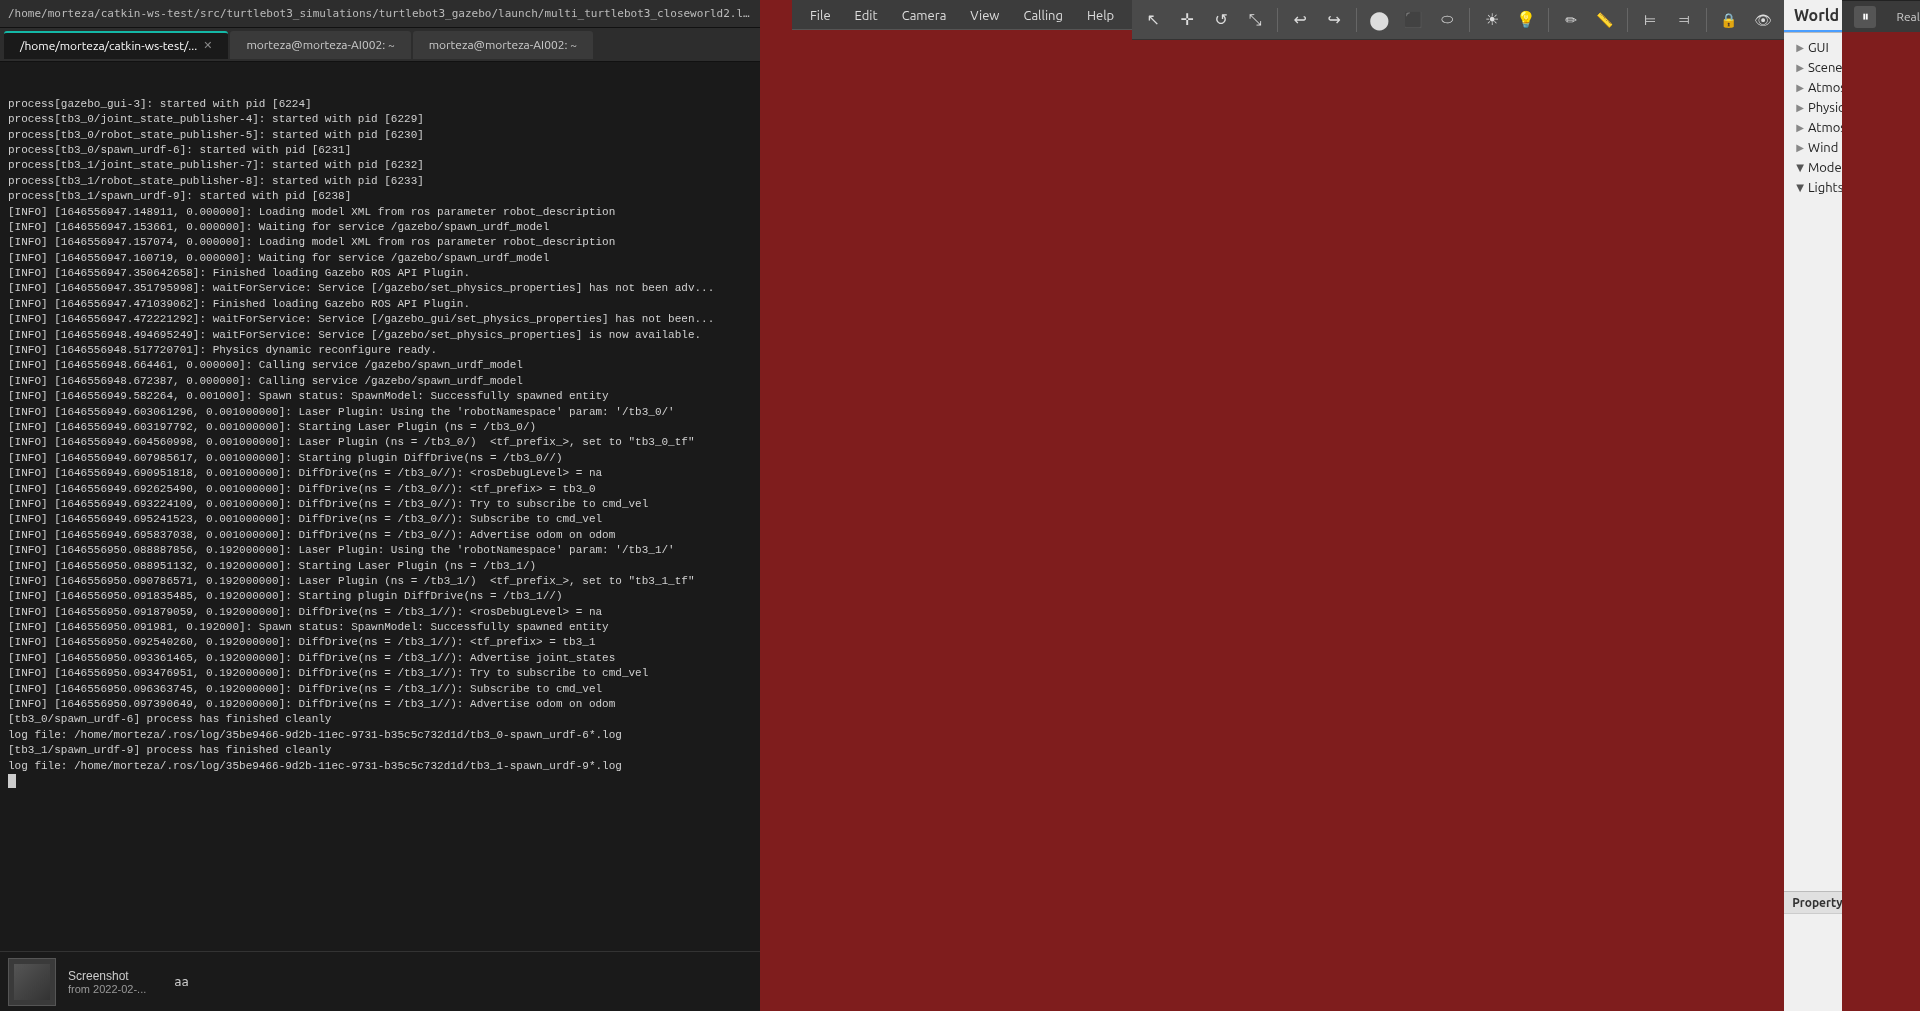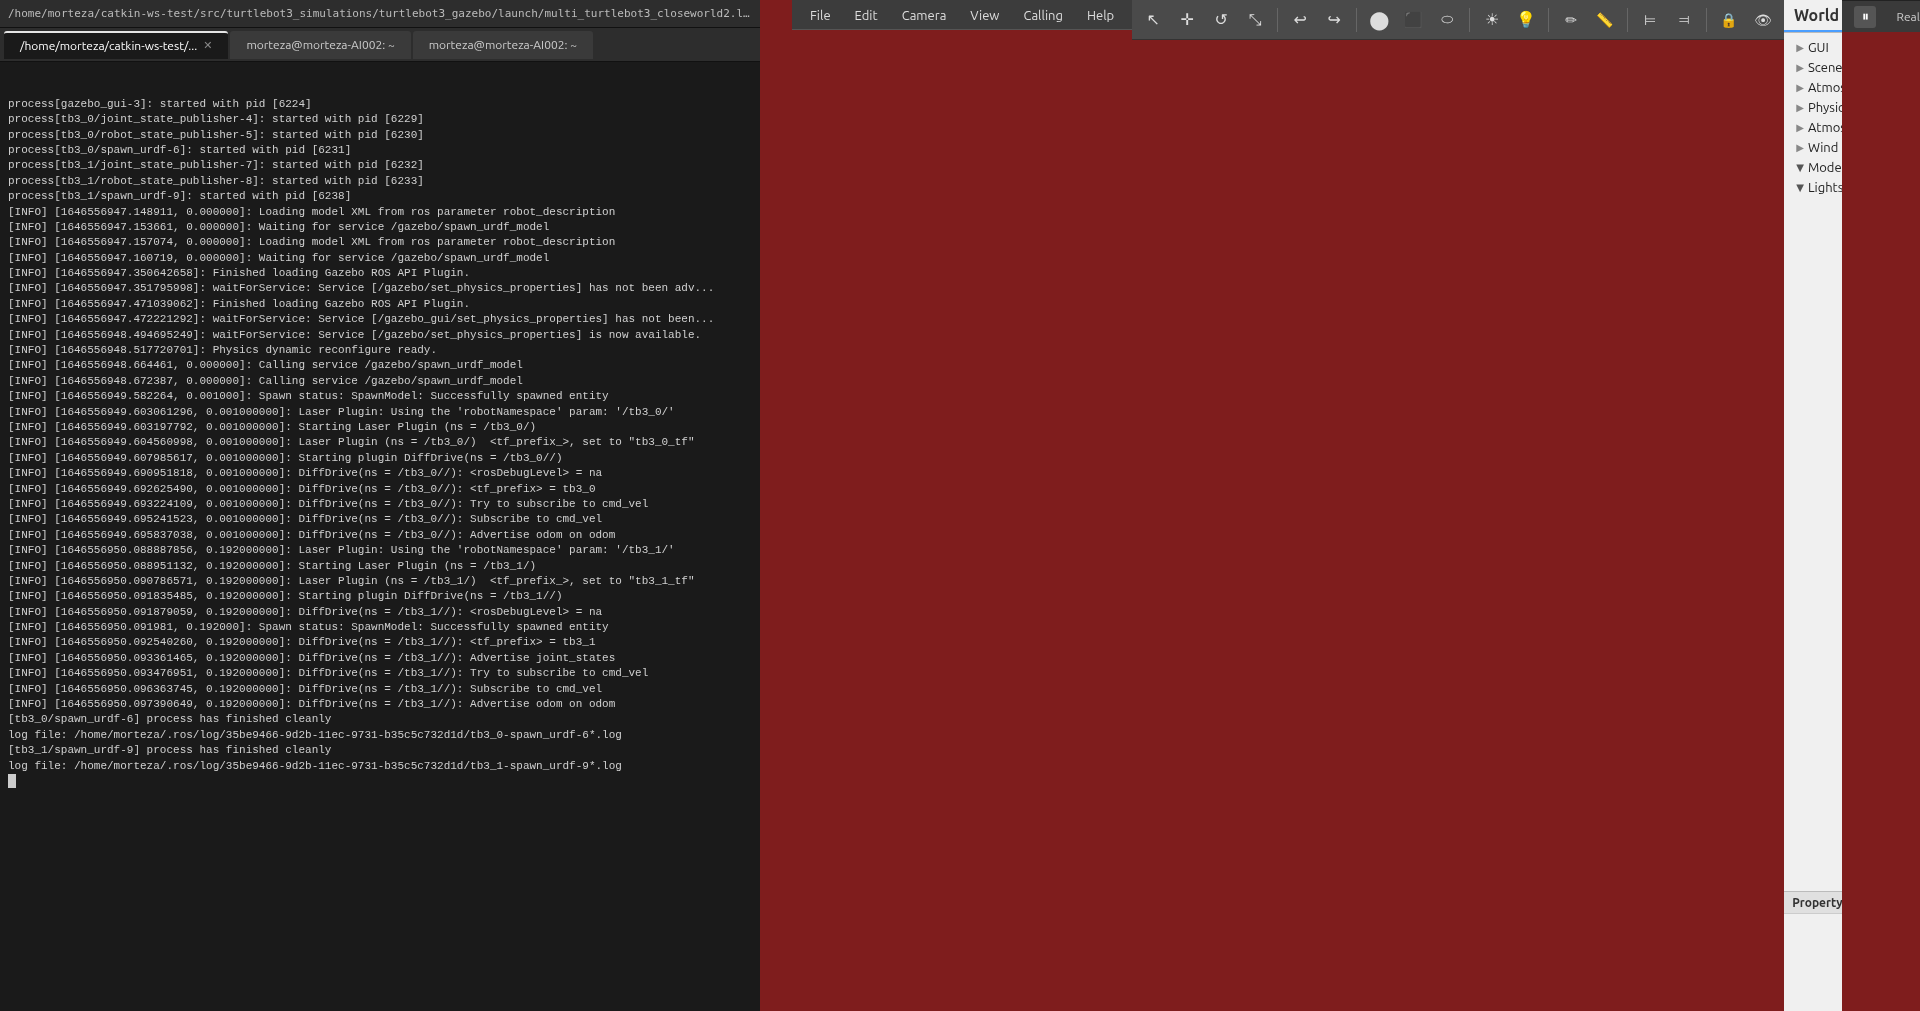--- a/index.html
+++ b/index.html
@@ -38,21 +38,21 @@
       margin-right: 2px;
       cursor: pointer;
       display: flex;
       align-items: center;
       gap: 6px;
       height: 28px;
     }
     .terminal-tab.active {
       background: #1a1a1a;
       color: #fff;
-      border-top: 2px solid #e5e5e5;
+      border-top: 2px solid #14b8a6;
     }
     .terminal-tab .tab-close {
       font-size: 11px;
       color: #888;
       cursor: pointer;
     }
 
     #terminal-output {
       flex: 1;
       overflow-y: auto;
@@ -418,20 +418,30 @@
         <span>morteza@morteza-AI002: ~</span>
       </div>
       <div class="terminal-tab">
         <span>morteza@morteza-AI002: ~</span>
       </div>
     </div>
 
     <div id="terminal-output">
     <span class="line">process[gazebo_gui-3]: started with pid [6224]</span><span class="line">process[tb3_0/joint_state_publisher-4]: started with pid [6229]</span><span class="line">process[tb3_0/robot_state_publisher-5]: started with pid [6230]</span><span class="line">process[tb3_0/spawn_urdf-6]: started with pid [6231]</span><span class="line">process[tb3_1/joint_state_publisher-7]: started with pid [6232]</span><span class="line">process[tb3_1/robot_state_publisher-8]: started with pid [6233]</span><span class="line">process[tb3_1/spawn_urdf-9]: started with pid [6238]</span><span class="line">[INFO] [1646556947.148911, 0.000000]: Loading model XML from ros parameter robot_description</span><span class="line">[INFO] [1646556947.153661, 0.000000]: Waiting for service /gazebo/spawn_urdf_model</span><span class="line">[INFO] [1646556947.157074, 0.000000]: Loading model XML from ros parameter robot_description</span><span class="line">[INFO] [1646556947.160719, 0.000000]: Waiting for service /gazebo/spawn_urdf_model</span><span class="line">[INFO] [1646556947.350642658]: Finished loading Gazebo ROS API Plugin.</span><span class="line">[INFO] [1646556947.351795998]: waitForService: Service [/gazebo/set_physics_properties] has not been adv...</span><span class="line">[INFO] [1646556947.471039062]: Finished loading Gazebo ROS API Plugin.</span><span class="line">[INFO] [1646556947.472221292]: waitForService: Service [/gazebo_gui/set_physics_properties] has not been...</span><span class="line">[INFO] [1646556948.494695249]: waitForService: Service [/gazebo/set_physics_properties] is now available.</span><span class="line">[INFO] [1646556948.517720701]: Physics dynamic reconfigure ready.</span><span class="line">[INFO] [1646556948.664461, 0.000000]: Calling service /gazebo/spawn_urdf_model</span><span class="line">[INFO] [1646556948.672387, 0.000000]: Calling service /gazebo/spawn_urdf_model</span><span class="line">[INFO] [1646556949.582264, 0.001000]: Spawn status: SpawnModel: Successfully spawned entity</span><span class="line">[INFO] [1646556949.603061296, 0.001000000]: Laser Plugin: Using the 'robotNamespace' param: '/tb3_0/'</span><span class="line">[INFO] [1646556949.603197792, 0.001000000]: Starting Laser Plugin (ns = /tb3_0/)</span><span class="line">[INFO] [1646556949.604560998, 0.001000000]: Laser Plugin (ns = /tb3_0/)  &lt;tf_prefix_&gt;, set to "tb3_0_tf"</span><span class="line">[INFO] [1646556949.607985617, 0.001000000]: Starting plugin DiffDrive(ns = /tb3_0//)</span><span class="line">[INFO] [1646556949.690951818, 0.001000000]: DiffDrive(ns = /tb3_0//): &lt;rosDebugLevel&gt; = na</span><span class="line">[INFO] [1646556949.692625490, 0.001000000]: DiffDrive(ns = /tb3_0//): &lt;tf_prefix&gt; = tb3_0</span><span class="line">[INFO] [1646556949.693224109, 0.001000000]: DiffDrive(ns = /tb3_0//): Try to subscribe to cmd_vel</span><span class="line">[INFO] [1646556949.695241523, 0.001000000]: DiffDrive(ns = /tb3_0//): Subscribe to cmd_vel</span><span class="line">[INFO] [1646556949.695837038, 0.001000000]: DiffDrive(ns = /tb3_0//): Advertise odom on odom</span><span class="line">[INFO] [1646556950.088887856, 0.192000000]: Laser Plugin: Using the 'robotNamespace' param: '/tb3_1/'</span><span class="line">[INFO] [1646556950.088951132, 0.192000000]: Starting Laser Plugin (ns = /tb3_1/)</span><span class="line">[INFO] [1646556950.090786571, 0.192000000]: Laser Plugin (ns = /tb3_1/)  &lt;tf_prefix_&gt;, set to "tb3_1_tf"</span><span class="line">[INFO] [1646556950.091835485, 0.192000000]: Starting plugin DiffDrive(ns = /tb3_1//)</span><span class="line">[INFO] [1646556950.091879059, 0.192000000]: DiffDrive(ns = /tb3_1//): &lt;rosDebugLevel&gt; = na</span><span class="line">[INFO] [1646556950.091981, 0.192000]: Spawn status: SpawnModel: Successfully spawned entity</span><span class="line">[INFO] [1646556950.092540260, 0.192000000]: DiffDrive(ns = /tb3_1//): &lt;tf_prefix&gt; = tb3_1</span><span class="line">[INFO] [1646556950.093361465, 0.192000000]: DiffDrive(ns = /tb3_1//): Advertise joint_states</span><span class="line">[INFO] [1646556950.093476951, 0.192000000]: DiffDrive(ns = /tb3_1//): Try to subscribe to cmd_vel</span><span class="line">[INFO] [1646556950.096363745, 0.192000000]: DiffDrive(ns = /tb3_1//): Subscribe to cmd_vel</span><span class="line">[INFO] [1646556950.097390649, 0.192000000]: DiffDrive(ns = /tb3_1//): Advertise odom on odom</span><span class="line">[tb3_0/spawn_urdf-6] process has finished cleanly</span><span class="line">log file: /home/morteza/.ros/log/35be9466-9d2b-11ec-9731-b35c5c732d1d/tb3_0-spawn_urdf-6*.log</span><span class="line">[tb3_1/spawn_urdf-9] process has finished cleanly</span><span class="line">log file: /home/morteza/.ros/log/35be9466-9d2b-11ec-9731-b35c5c732d1d/tb3_1-spawn_urdf-9*.log</span><div class="cursor-line"><span id="terminal-cursor"></span></div></div>
 
+    <div style="height:60px; background:#1a1a1a; display:flex; align-items:center; padding:4px 8px; gap:12px; border-top:1px solid #333; flex-shrink:0;">
+      <div style="width:48px; height:48px; background:#3a3a3a; border:1px solid #555; display:flex; align-items:center; justify-content:center; color:#888; font-size:10px;">
+        <div style="width:36px; height:36px; background:linear-gradient(135deg,#555,#333);"></div>
+      </div>
+      <div>
+        <div style="color:#ccc; font-size:12px; font-family:sans-serif;">Screenshot</div>
+        <div style="color:#999; font-size:11px; font-family:sans-serif;">from 2022-02-...</div>
+      </div>
+      <div style="margin-left:16px; color:#ccc; font-size:12px; font-family:monospace;">aa</div>
+    </div>
   </div>
 
   <div id="gazebo-section">
 
     <div id="gazebo-menubar">
       <span class="menu-item">File</span>
       <span class="menu-item">Edit</span>
       <span class="menu-item">Camera</span>
       <span class="menu-item">View</span>
       <span class="menu-item">Calling</span>

